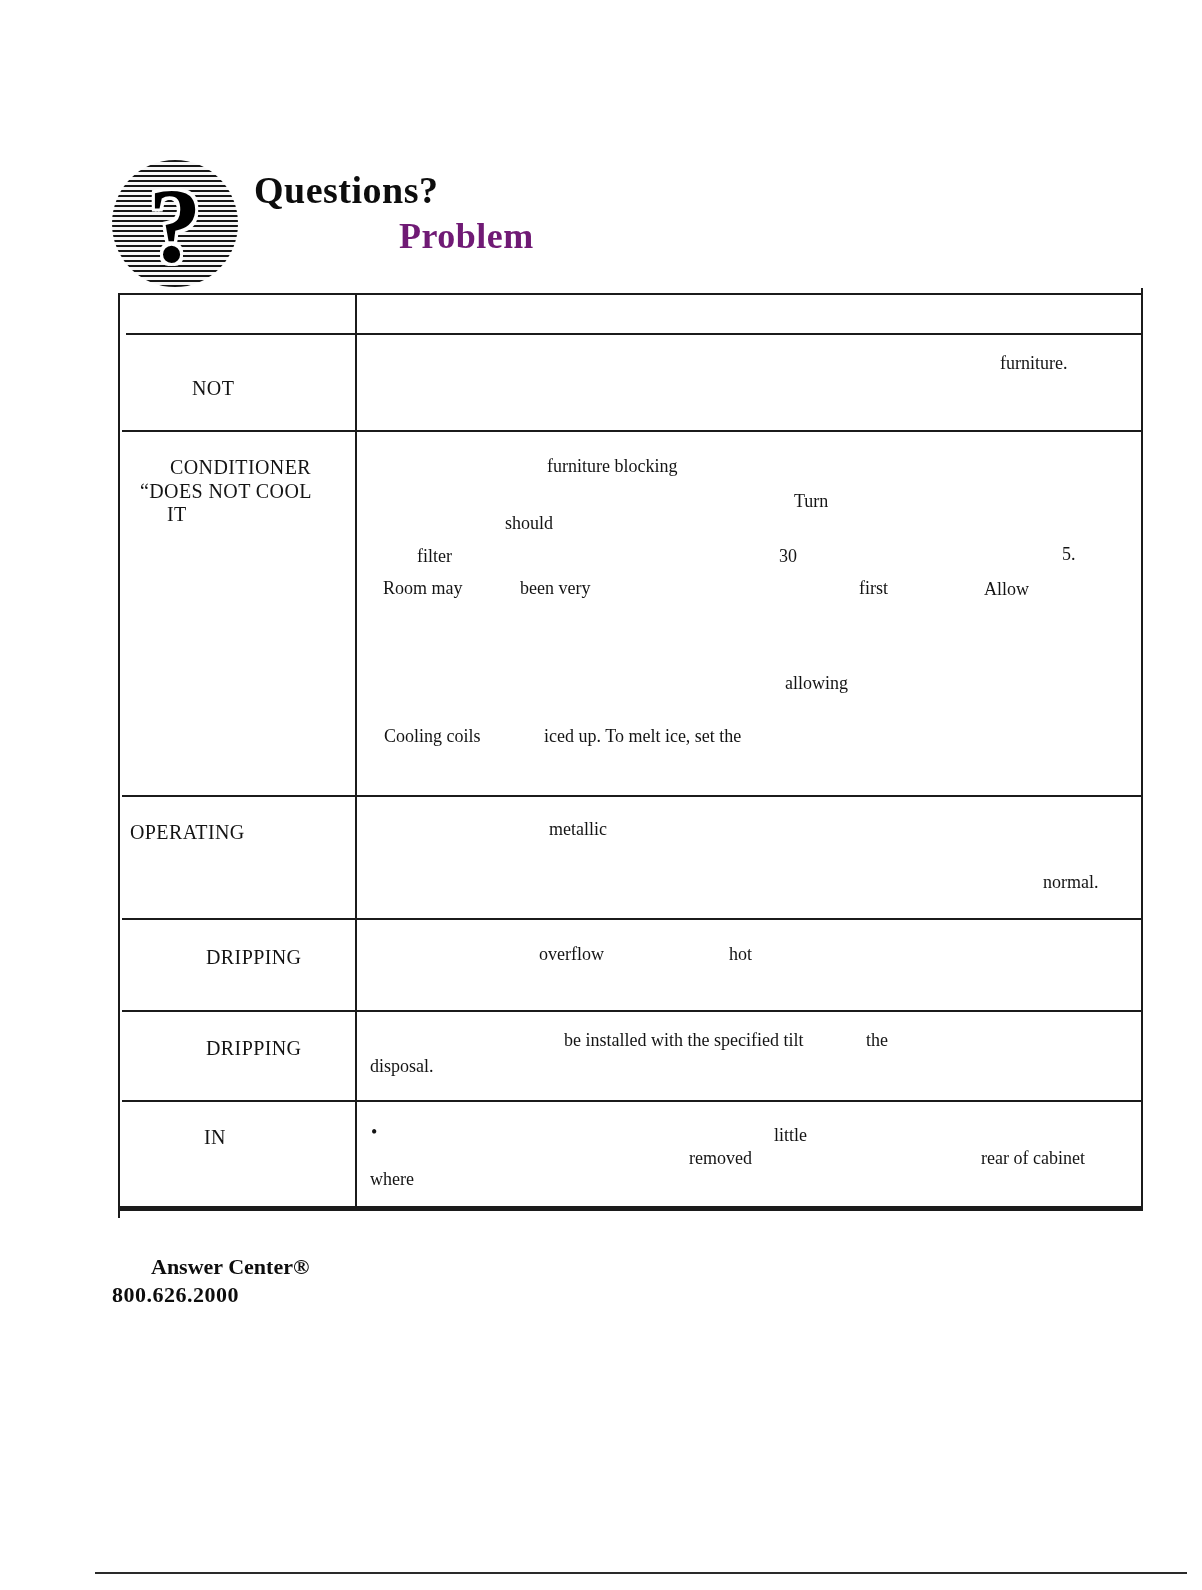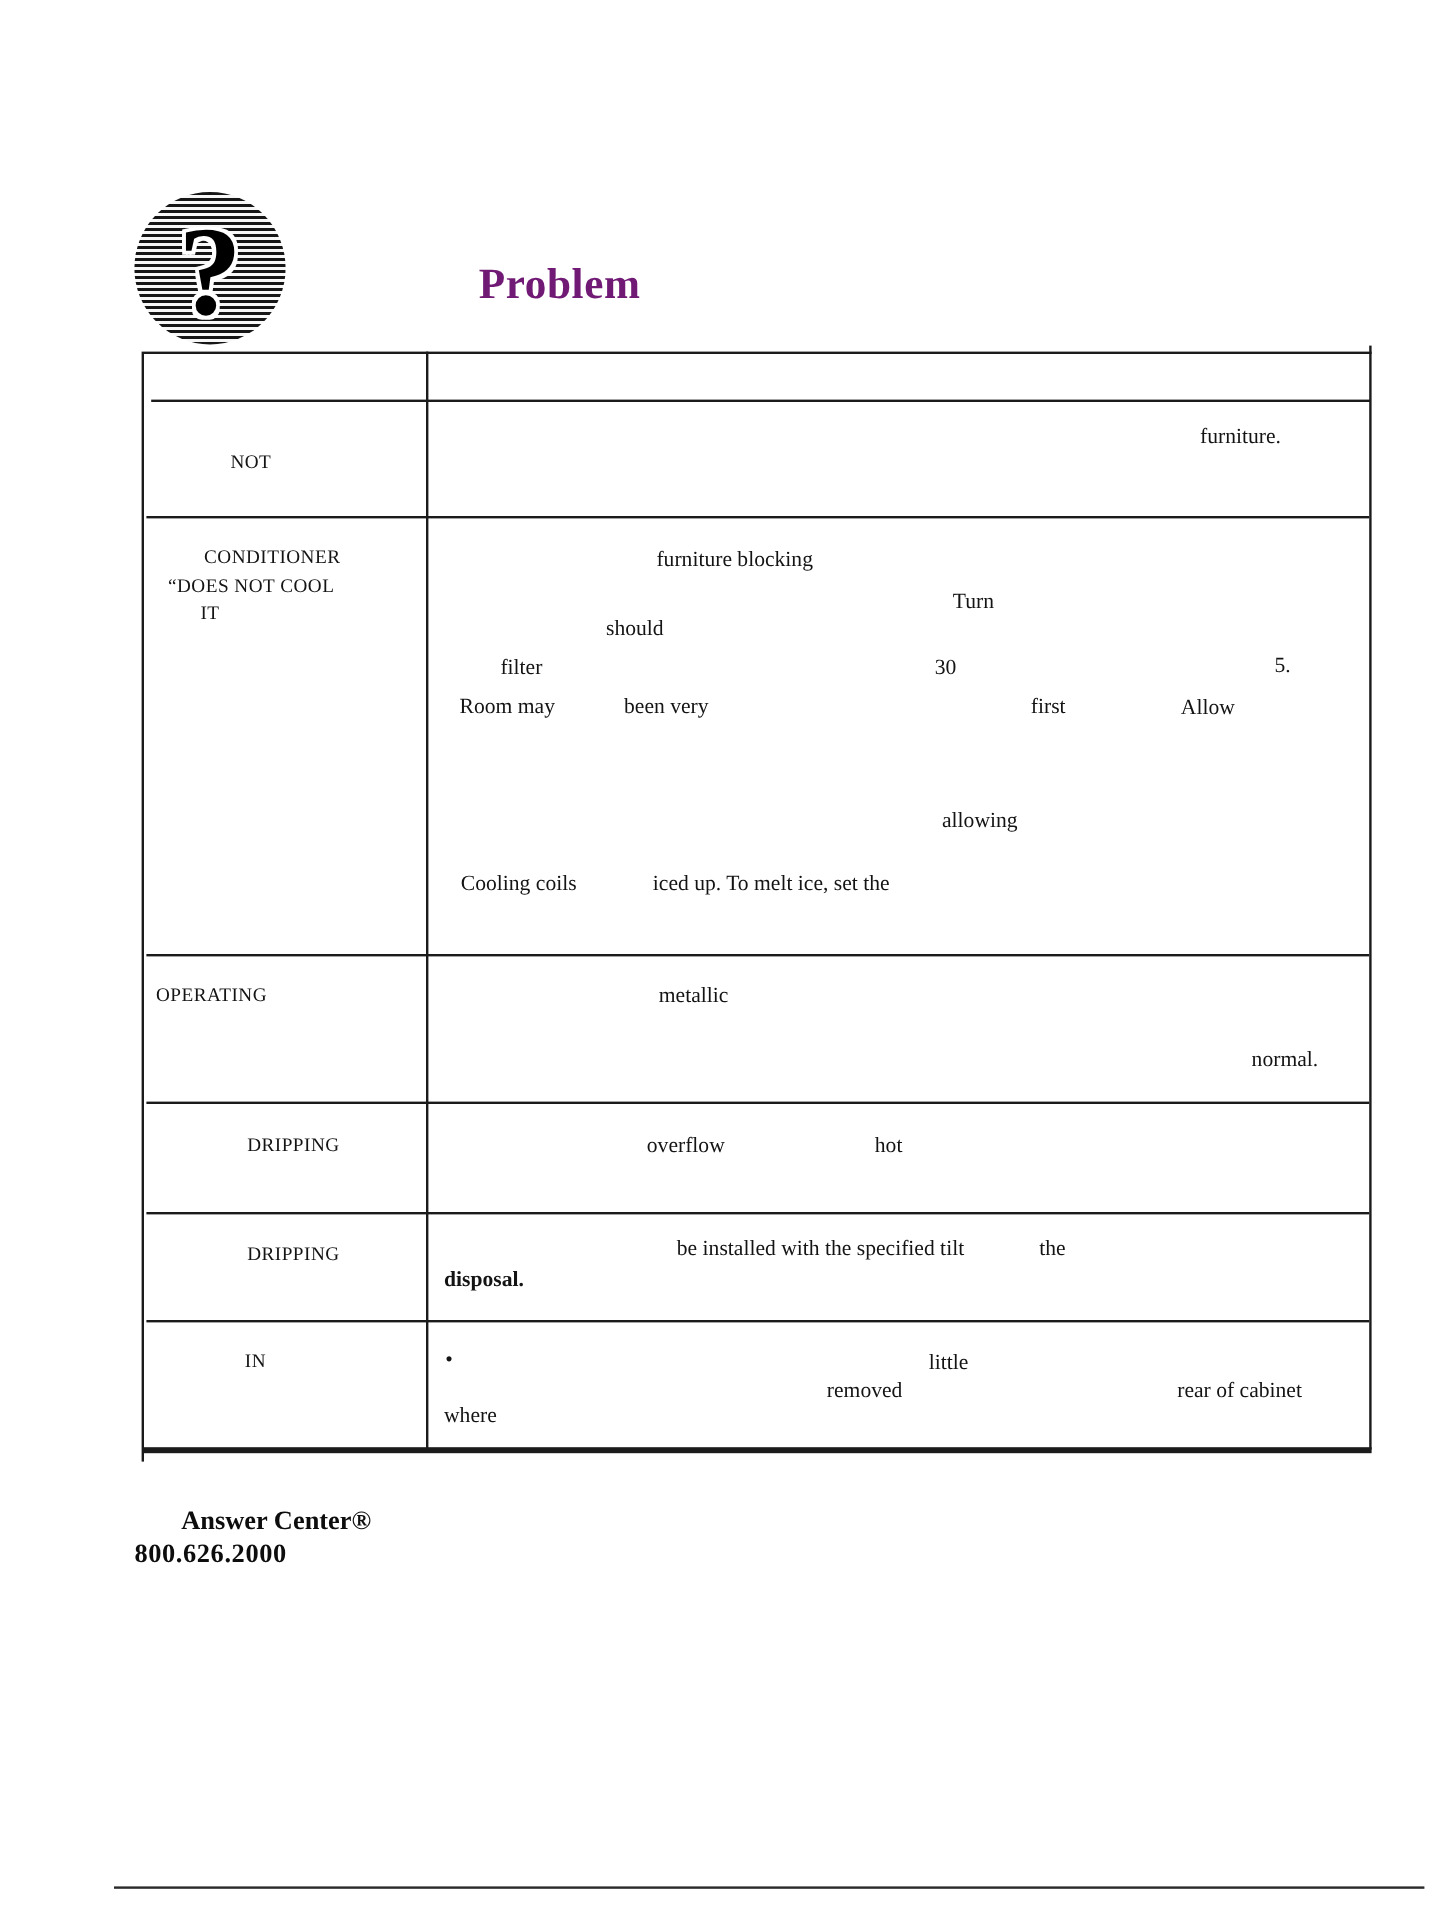--- a/index.html
+++ b/index.html
@@ -15,21 +15,21 @@
   .line { position:absolute; background:#1b1b1b; }
   .frag {
     position:absolute;
     font-size:18px;
     line-height:1.1;
     white-space:nowrap;
     color:#141414;
   }
   .label {
     position:absolute;
-    font-size:16px;
+    font-size:20px;
     line-height:1.1;
     white-space:nowrap;
     letter-spacing:0.4px;
     color:#141414;
   }
   .title {
     position:absolute;
     left:254px; top:168px;
     font-size:38px; font-weight:bold;
     letter-spacing:0.5px;
@@ -79,20 +79,21 @@
 </style>
 </head>
 <body>
 
 <div class="page">
 
   <div class="logo">
     <span class="q">?</span>
   </div>
 
+  <div class="title">Questions?</div>
   <div class="subtitle">Problem</div>
 
   <div class="line" style="left:120px; top:293px; width:1023px; height:2px;"></div>
   <div class="line" style="left:126px; top:333px; width:1016px; height:2px;"></div>
   <div class="line" style="left:122px; top:430px; width:1019px; height:2px;"></div>
   <div class="line" style="left:122px; top:795px; width:1019px; height:2px;"></div>
   <div class="line" style="left:122px; top:918px; width:1019px; height:2px;"></div>
   <div class="line" style="left:122px; top:1010px; width:1019px; height:2px;"></div>
   <div class="line" style="left:122px; top:1100px; width:1019px; height:2px;"></div>
   <div class="line" style="left:120px; top:1206px; width:1023px; height:5px;"></div>
@@ -122,21 +123,21 @@
   <span class="frag" style="left:984px; top:580px;">Allow</span>
   <span class="frag" style="left:785px; top:674px;">allowing</span>
   <span class="frag" style="left:384px; top:727px;">Cooling coils</span>
   <span class="frag" style="left:544px; top:727px;">iced up. To melt ice, set the</span>
   <span class="frag" style="left:549px; top:820px;">metallic</span>
   <span class="frag" style="left:1043px; top:873px;">normal.</span>
   <span class="frag" style="left:539px; top:945px;">overflow</span>
   <span class="frag" style="left:729px; top:945px;">hot</span>
   <span class="frag" style="left:564px; top:1031px;">be installed with the specified tilt</span>
   <span class="frag" style="left:866px; top:1031px;">the</span>
-  <span class="frag" style="left:370px; top:1057px;font-weight:bold;">disposal.</span>
+  <span class="frag" style="left:370px; top:1057px;">disposal.</span>
   <span class="frag" style="left:371px; top:1123px;">•</span>
   <span class="frag" style="left:774px; top:1126px;">little</span>
   <span class="frag" style="left:689px; top:1149px;">removed</span>
   <span class="frag" style="left:981px; top:1149px;">rear of cabinet</span>
   <span class="frag" style="left:370px; top:1170px;">where</span>
 
   <div class="footer-line1">Answer Center®</div>
   <div class="footer-line2">800.626.2000</div>
 
   <div class="line" style="left:95px; top:1572px; width:1092px; height:2px; background:#2a2a2a;"></div>

